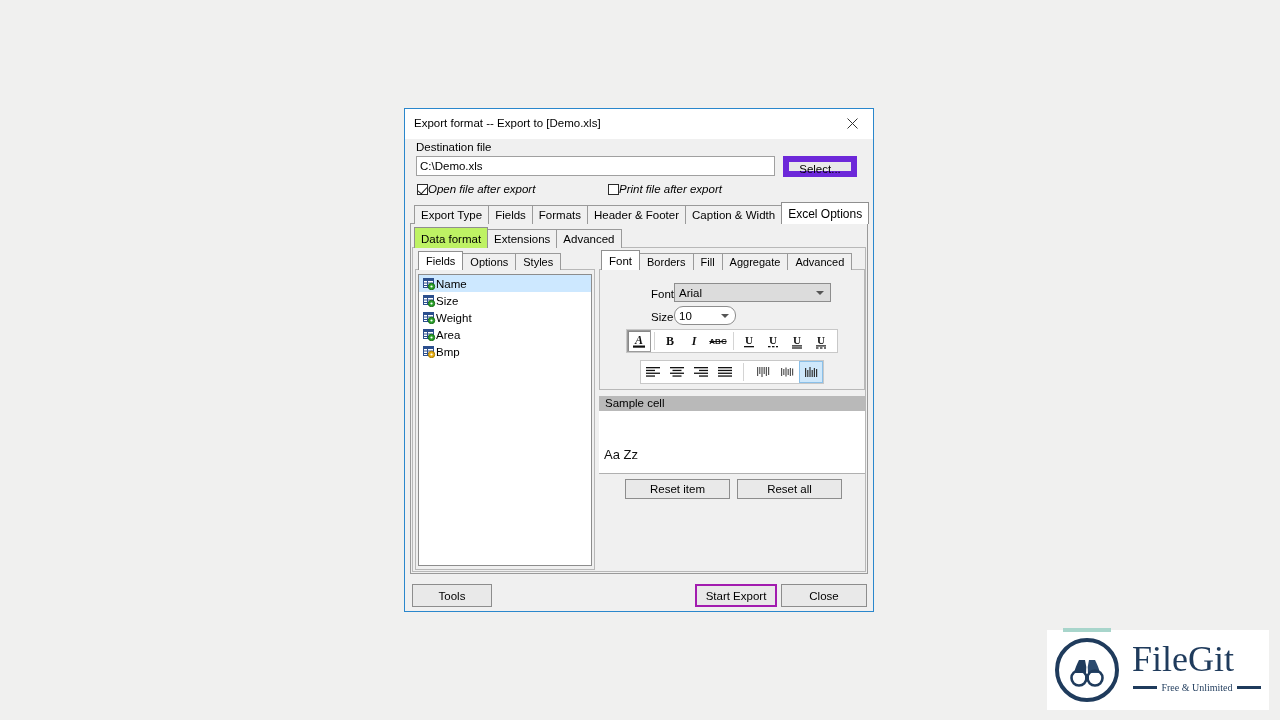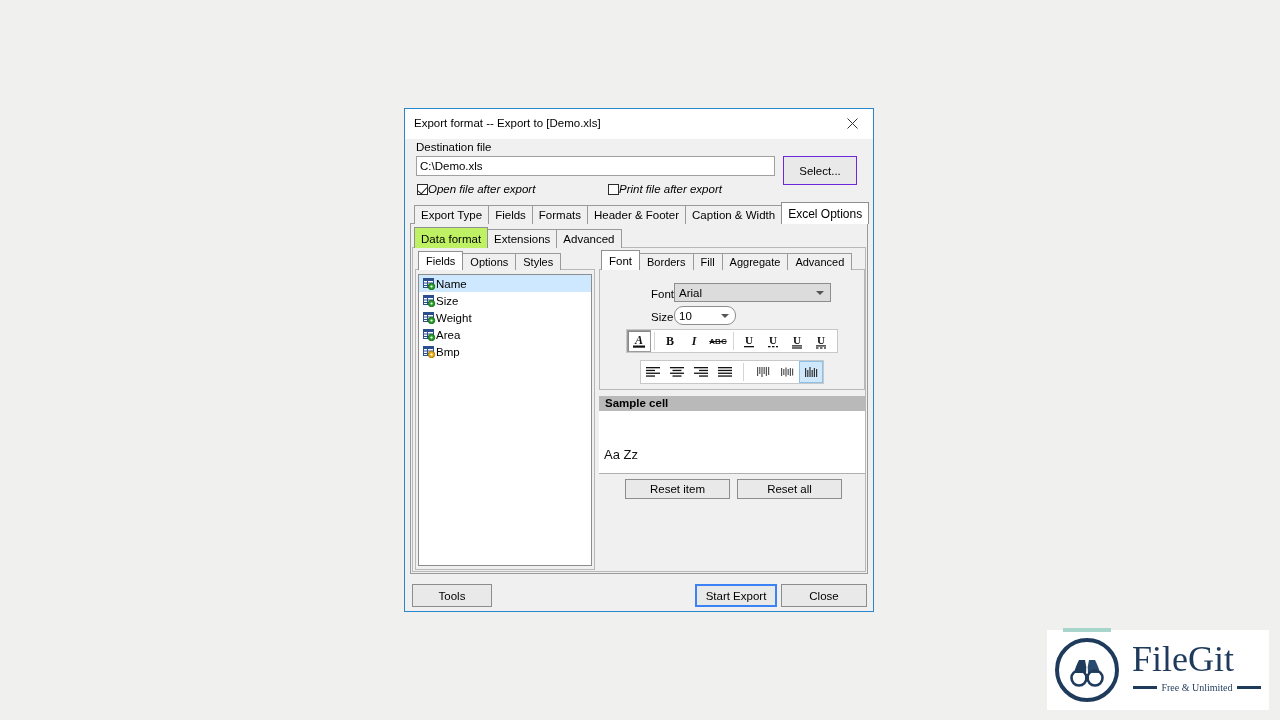--- a/index.html
+++ b/index.html
@@ -37,22 +37,22 @@
   
   .lbl{font-size:11.5px;color:#000;}
   #dest-label{position:absolute;left:416px;top:141px;}
   #dest-input{
     position:absolute;left:416px;top:156px;width:359px;height:20px;
     border:1px solid #a0a0a0;background:#fff;box-sizing:border-box;
     font-family:"Liberation Sans", sans-serif;font-size:11.5px;
     padding:0 3px;color:#000;
   }
   #select-btn{
-    position:absolute;left:783px;top:156px;width:74px;height:29px;
-    background:#e9e9e9;border:1px solid #6d28d9;box-sizing:border-box;
+    position:absolute;left:783px;top:156px;width:74px;height:21px;
+    background:#e9e9e9;border:6px solid #6d28d9;box-sizing:border-box;
     font-family:"Liberation Sans", sans-serif;font-size:11.5px;color:#000;
     cursor:pointer;
   }
 
   .chkrow{position:absolute;display:flex;align-items:flex-end;gap:0;font-style:italic;}
   #chk-open{left:417px;top:183px;}
   #chk-print{left:608px;top:183px;}
   .chkbox{
     width:11px;height:11px;border:1px solid #2b2b2b;background:#fff;
     box-sizing:border-box;position:relative;display:inline-block;
@@ -156,42 +156,42 @@
   .tbtn.selected{background:#cfe8fb;border:1px solid #8bc0e8;}
   .tsep{width:1px;height:18px;background:#d4d4d4;margin:0 3px;}
   .sep-wide{width:1px;height:18px;background:#d4d4d4;margin:0 7px;}
 
   
   #sample-head{
     position:absolute;left:599px;top:396px;width:266px;height:15px;
     background:#b9b9b9;box-sizing:border-box;
   }
   #sample-head span{
-    font-size:11.5px;font-weight:bold;padding-left:6px;line-height:15px;display:block;
+    font-size:11.5px;font-weight:normal;padding-left:6px;line-height:15px;display:block;
   }
   #sample-body{
     position:absolute;left:599px;top:411px;width:266px;height:63px;
     background:#fff;border-bottom:1px solid #b0b0b0;box-sizing:border-box;
   }
   #sample-text{
     position:absolute;left:604px;top:447px;font-size:13px;color:#111;
   }
   #reset-item{position:absolute;left:625px;top:479px;width:105px;height:20px;}
   #reset-all{position:absolute;left:737px;top:479px;width:105px;height:20px;}
   .gbtn{
     background:#e9e9e9;border:1px solid #8d8d8d;box-sizing:border-box;
     font-family:"Liberation Sans", sans-serif;font-size:11.5px;color:#000;
     cursor:pointer;
   }
 
   
   #tools-btn{position:absolute;left:412px;top:584px;width:80px;height:23px;}
   #start-btn{
     position:absolute;left:695px;top:584px;width:82px;height:23px;
-    border:2px solid #3b82f6;
+    border:2px solid #a21caf;
   }
   #close-btn{position:absolute;left:781px;top:584px;width:86px;height:23px;}
 
   
   #wm{
     position:absolute;left:1047px;top:630px;width:222px;height:80px;
     background:#fff;
   }
   #wm-accent{
     position:absolute;left:1063px;top:628px;width:48px;height:4px;

